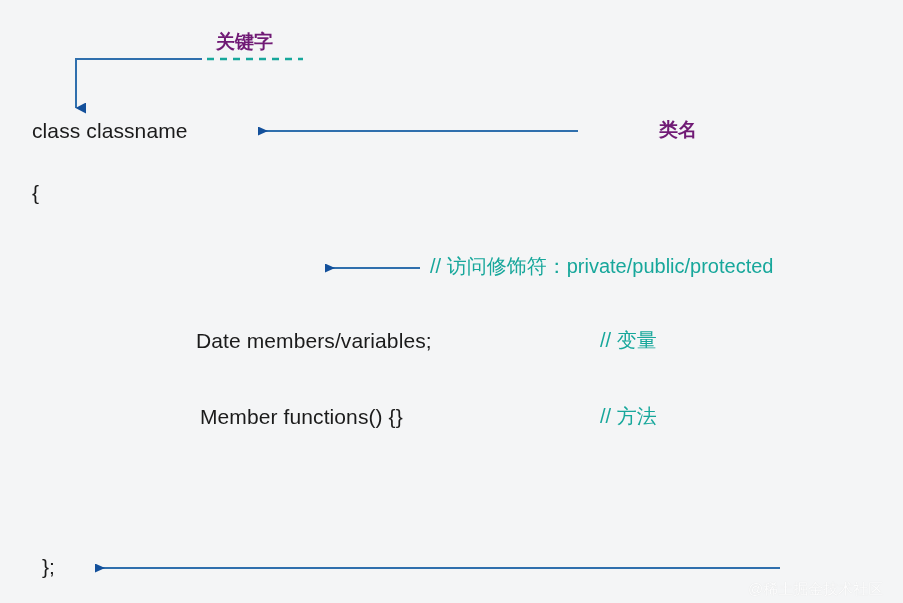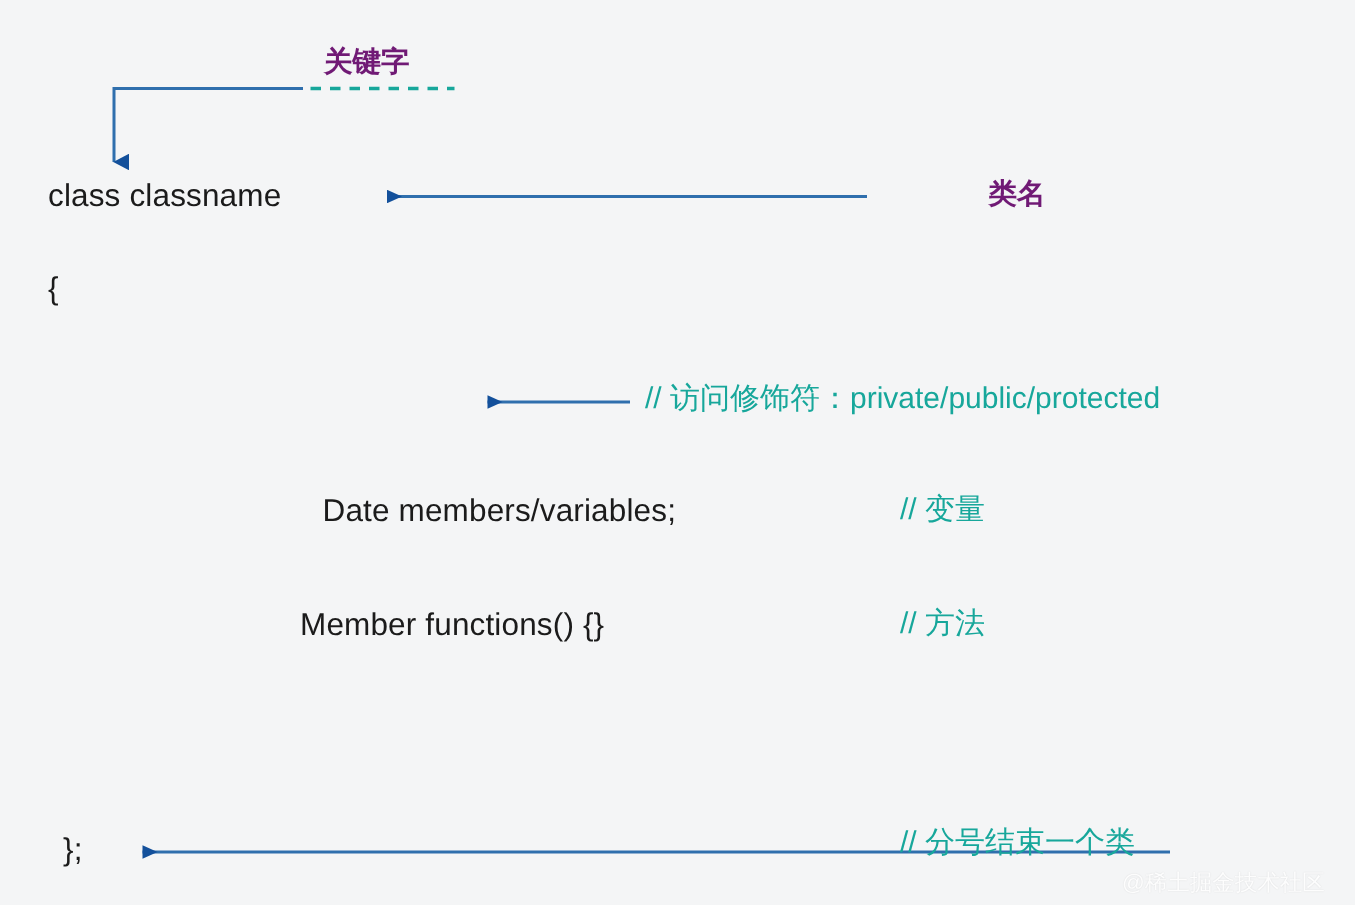--- a/index.html
+++ b/index.html
@@ -95,27 +95,26 @@
 
     <line x1="578" y1="131" x2="258" y2="131" stroke="#2f6fad" stroke-width="2" marker-end="url(#arrowLeft)"></line>
 
     <line x1="420" y1="268" x2="325" y2="268" stroke="#2f6fad" stroke-width="2" marker-end="url(#arrowLeft)"></line>
 
     <line x1="780" y1="568" x2="95" y2="568" stroke="#2f6fad" stroke-width="2" marker-end="url(#arrowLeft)"></line>
   </svg>
 
   <div class="code-text" style="left:32px; top:120px;text-align:right;">class classname</div>
   <div class="code-text" style="left:32px; top:182px;">{</div>
-  <div class="code-text" style="left:196px; top:330px;margin-left:19px;">Date members/variables;</div>
+  <div class="code-text" style="left:196px; top:330px;">Date members/variables;</div>
   <div class="code-text" style="left:200px; top:406px;">Member functions() {}</div>
   <div class="code-text" style="left:42px; top:556px;">};</div>
 
   <div class="label-teal" style="left:216px; top:32px;">关键字</div>
   <div class="label-teal" style="left:659px; top:120px;">类名</div>
 
   <div class="comment" style="left:430px; top:256px;">// 访问修饰符：private/public/protected</div>
   <div class="comment" style="left:600px; top:330px;">// 变量</div>
   <div class="comment" style="left:600px; top:406px;">// 方法</div>
-  <div class="comment" style="left:600px; top:552px;">// 分号结束一个类</div>
 
   <div class="watermark-juejin" style="left:748px; top:581px;">@稀土掘金技术社区</div>
 
 </div>
 
 </body></html>

